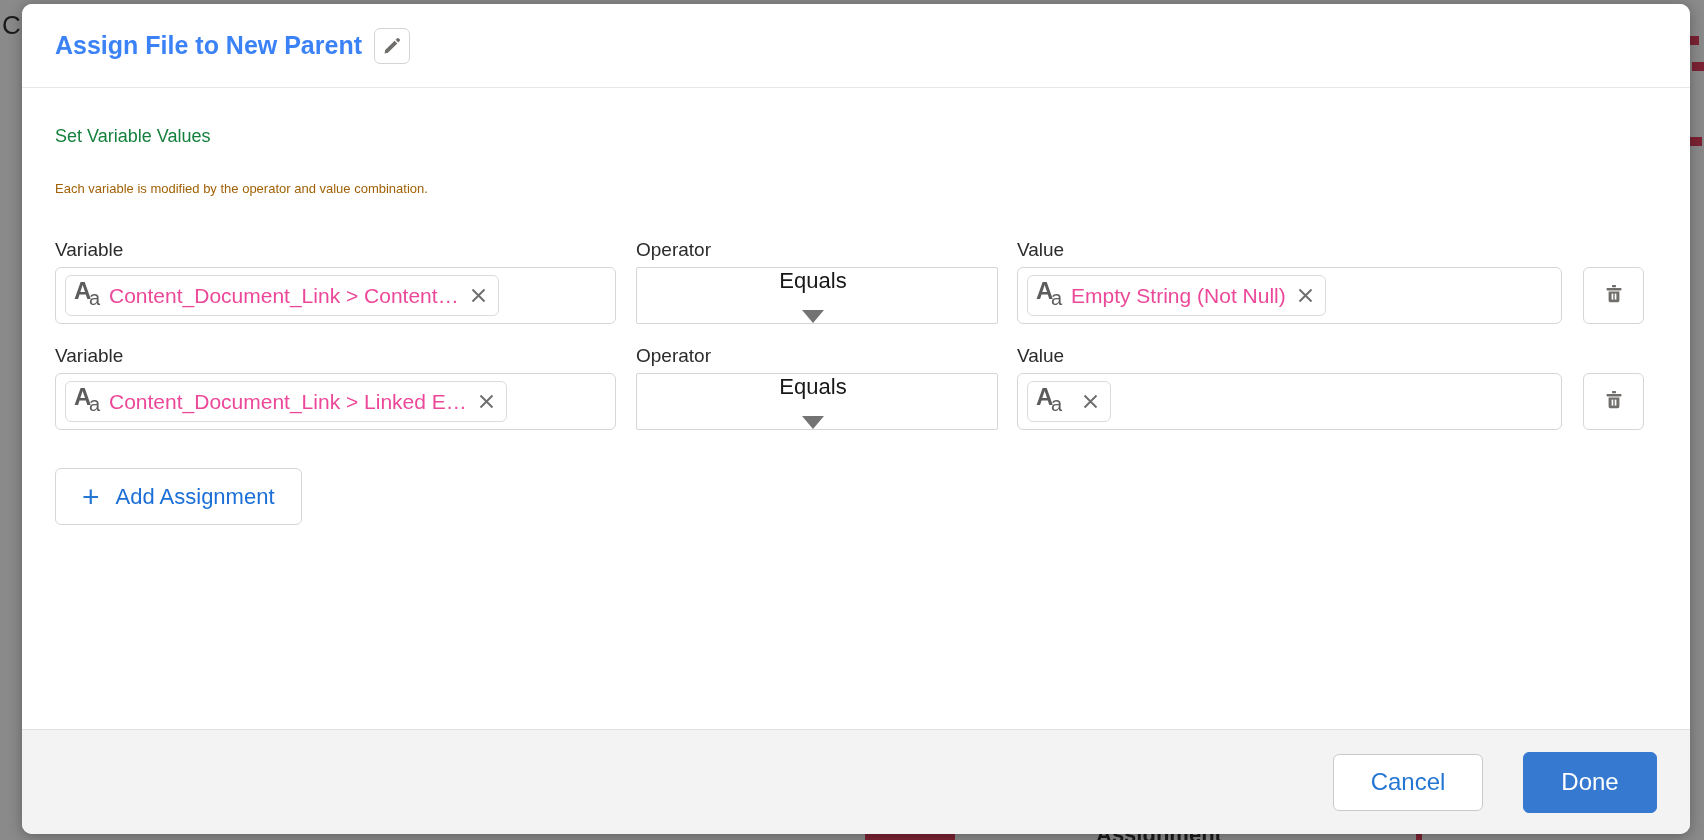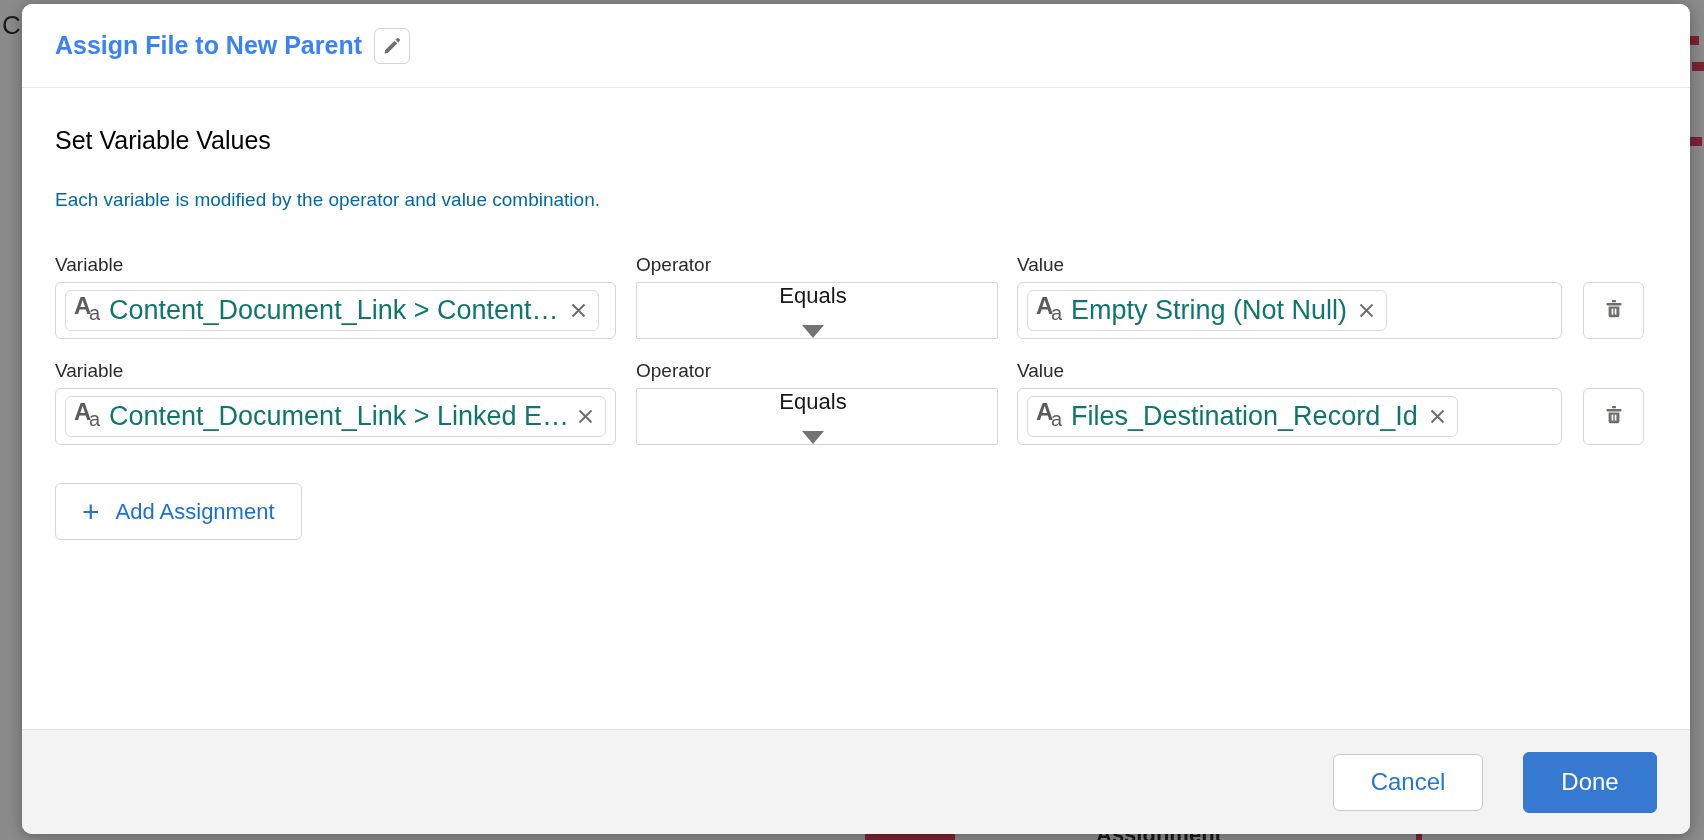--- a/index.html
+++ b/index.html
@@ -98,28 +98,28 @@
 
   
   .modal-body {
     flex: 1 1 auto;
     background: #fff;
     padding: 38px 33px 0 33px;
     box-sizing: border-box;
     overflow: hidden;
   }
   .section-title {
-    font-size: 25px;
-    color: #000000;
+    font-size: 18px;
+    color: #15803d;
     font-weight: 400;
     margin: 0 0 34px 0;
   }
   .section-desc {
-    font-size: 19px;
-    color: #0369a1;
+    font-size: 13px;
+    color: #a16207;
     margin: 0 0 44px 0;
   }
 
   
   .assign-row {
     display: flex;
     align-items: flex-end;
     margin-bottom: 22px;
   }
   .field {
@@ -177,22 +177,22 @@
     line-height: 1;
   }
   .pill-icon .small-a {
     position: absolute;
     left: 15px; top: 7px;
     font-size: 20px;
     font-weight: 400;
     line-height: 1;
   }
   .pill-text {
-    font-size: 27px;
-    color: #0f766e;
+    font-size: 21px;
+    color: #ec4899;
     white-space: nowrap;
     overflow: hidden;
     text-overflow: clip;
   }
   .pill-close {
     margin-left: 10px;
     flex: 0 0 auto;
     cursor: pointer;
     display: inline-flex;
     align-items: center;
@@ -421,21 +421,20 @@
       </div>
 
       <div class="field field-value">
         <span class="field-label">Value</span>
         <div class="combobox">
           <span class="pill">
             <span class="pill-icon">
               <span class="big-a">A</span>
                 <span class="small-a">a</span>
             </span>
-            <span class="pill-text">Files_Destination_Record_Id</span>
             <span class="pill-close">
               <svg width="19" height="19" viewBox="0 0 19 19" aria-hidden="true">
                 <path d="M3.5 3.5 L15.5 15.5 M15.5 3.5 L3.5 15.5" stroke="#6d6d6d" stroke-width="1.9" fill="none"></path>
               </svg>
             </span>
           </span>
         </div>
       </div>
 
       <button class="del-btn">

